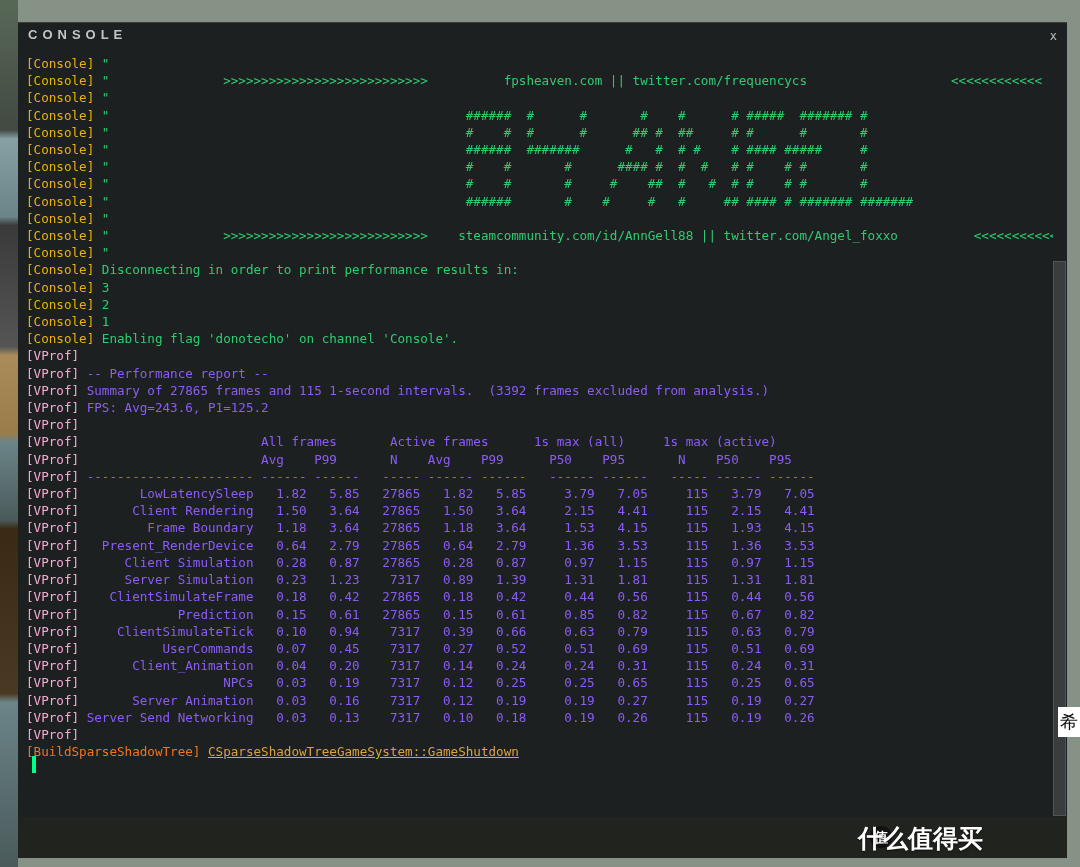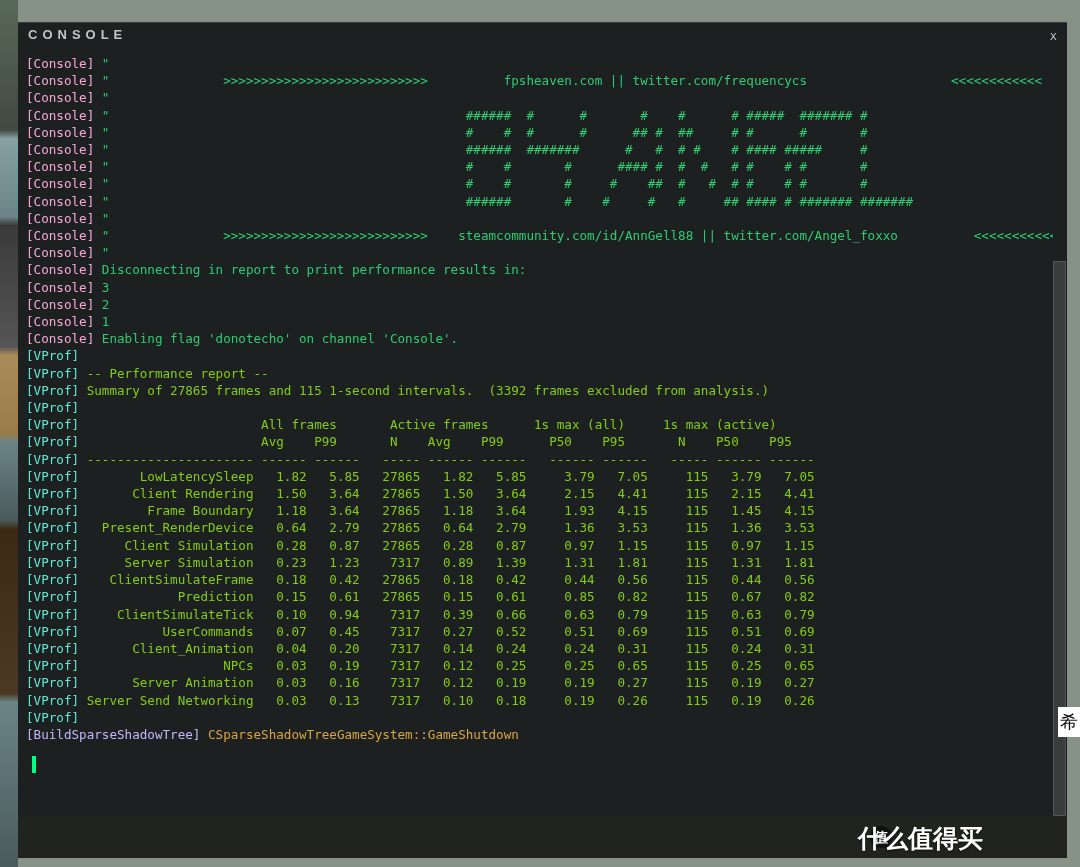--- a/index.html
+++ b/index.html
@@ -3,26 +3,26 @@
 <meta charset="utf-8">
 <style>
   html,body{margin:0;padding:0;width:1080px;height:867px;background:#879287;font-family:Consolas, "DejaVu Sans Mono", Menlo, monospace;overflow:hidden;}
   .bgstrip{position:absolute;left:0;width:18px;height:867px;background:linear-gradient(to bottom,#586857 0%,#424a42 15%,#86a0a4 16%,#6b8488 25%,#3a3a3a 26%,#555 40%,#aa8c5a 41%,#9a7c4a 50%,#6b8488 51%,#4a5a5a 60%,#3a2a13 61%,#4a3a23 80%,#6b8488 81%,#4a5a5a 100%);}
   .console{position:absolute;left:18px;top:22px;width:1049px;height:795px;background:#1d2021;border-top:1px solid #3a3d3e;box-sizing:border-box;}
   .titlebar{height:28px;padding:4px 10px 0 10px;color:#c4c6c6;letter-spacing:5px;font-family:"Segoe UI",Arial,sans-serif;font-weight:600;font-size:13px;}
   .closebtn{position:absolute;right:10px;top:6px;color:#c0c0c0;font-family:Consolas,monospace;font-size:12px;cursor:pointer;}
   .body{position:relative;height:calc(100% - 28px);padding:0 0 0 8px;box-sizing:border-box;}
   .scroll{height:100%;overflow:hidden;}
   .ln{white-space:pre;font-size:12.6px;line-height:17.2px;letter-spacing:0px;}
-  .pc{color:#f9a8d4;}    
+  .pc{color:#eab308;}    
   .tc{color:#2ecc71;}    
-  .pv{color:#5eead4;}    
-  .tv{color:#84cc16;}    
-  .pb{color:#c4b5fd;}    
-  .tb{color:#d9a441;}
+  .pv{color:#f9a8d4;}    
+  .tv{color:#8b5cf6;}    
+  .pb{color:#f97316;}    
+  .tb{color:#d9a441;text-decoration:underline;}
   .scrollbar{position:absolute;right:1px;top:28px;width:13px;height:764px;background:#1d2021;}
   .thumb{position:absolute;right:0;top:210px;width:13px;height:555px;background:#3a3d3e;border:1px solid #515555;box-sizing:border-box;}
   .scrollbt{position:absolute;right:1px;top:28px;width:13px;height:12px;background:#3a3d3e;border:1px solid #515555;box-sizing:border-box;}
   .ch{position:absolute;left:1058px;top:707px;width:22px;height:30px;background:#fff;font-size:18px;color:#111;text-align:center;line-height:30px;}
   .watermark{position:absolute;left:858px;top:822px;color:#fff;font-size:25px;font-weight:600;font-family:"Microsoft YaHei","PingFang SC",Arial,sans-serif;text-shadow:0 1px 2px rgba(0,0,0,0.6);}
   .wmcircle{position:absolute;left:870px;top:826px;width:22px;height:22px;border-radius:11px;background:#111;color:#fff;font-size:14px;font-weight:700;text-align:center;line-height:22px;font-family:"Microsoft YaHei",Arial,sans-serif;}
   .greenbar{position:absolute;left:14px;top:733px;width:4px;height:17px;background:#00ff88;}
   .bottomstrip{position:absolute;left:18px;top:817px;width:1049px;height:41px;background:#20231e;}
   .ttip{position:absolute;left:26px;top:884px;font-size:11px;color:#333;font-family:Arial,sans-serif;}
 </style>
@@ -44,35 +44,36 @@
         <div class="ln"><span class="pc">[Console] </span><span class="tc">"                                                                                                                                                     "</span></div>
         <div class="ln"><span class="pc">[Console] </span><span class="tc">"                                               ######  #      #       #    #      # #####  ####### #                                                "</span></div>
         <div class="ln"><span class="pc">[Console] </span><span class="tc">"                                               #    #  #      #      ## #  ##     # #      #       #                                                "</span></div>
         <div class="ln"><span class="pc">[Console] </span><span class="tc">"                                               ######  #######      #   #  # #    # #### #####     #                                                "</span></div>
         <div class="ln"><span class="pc">[Console] </span><span class="tc">"                                               #    #       #      #### #  #  #   # #    # #       #                                                "</span></div>
         <div class="ln"><span class="pc">[Console] </span><span class="tc">"                                               #    #       #     #    ##  #   #  # #    # #       #                                                "</span></div>
         <div class="ln"><span class="pc">[Console] </span><span class="tc">"                                               ######       #    #     #   #     ## #### # ####### #######                                          "</span></div>
         <div class="ln"><span class="pc">[Console] </span><span class="tc">"                                                                                                                                                     "</span></div>
         <div class="ln"><span class="pc">[Console] </span><span class="tc">"               &gt;&gt;&gt;&gt;&gt;&gt;&gt;&gt;&gt;&gt;&gt;&gt;&gt;&gt;&gt;&gt;&gt;&gt;&gt;&gt;&gt;&gt;&gt;&gt;&gt;&gt;&gt;    steamcommunity.com/id/AnnGell88 || twitter.com/Angel_foxxo          &lt;&lt;&lt;&lt;&lt;&lt;&lt;&lt;&lt;&lt;&lt;&lt;</span></div>
         <div class="ln"><span class="pc">[Console] </span><span class="tc">"                                                                                                                                                     "</span></div>
-        <div class="ln"><span class="pc">[Console] </span><span class="tc">Disconnecting in report to print performance results in:</span></div>
+        <div class="ln"><span class="pc">[Console] </span><span class="tc">Disconnecting in order to print performance results in:</span></div>
         <div class="ln"><span class="pc">[Console] </span><span class="tc">3</span></div>
         <div class="ln"><span class="pc">[Console] </span><span class="tc">2</span></div>
         <div class="ln"><span class="pc">[Console] </span><span class="tc">1</span></div>
         <div class="ln"><span class="pc">[Console] </span><span class="tc">Enabling flag 'donotecho' on channel 'Console'.</span></div>
         <div class="ln"><span class="pv">[VProf] </span><span class="tv"></span></div>
         <div class="ln"><span class="pv">[VProf] </span><span class="tv">-- Performance report --</span></div>
         <div class="ln"><span class="pv">[VProf] </span><span class="tv">Summary of 27865 frames and 115 1-second intervals.  (3392 frames excluded from analysis.)</span></div>
+        <div class="ln"><span class="pv">[VProf] </span><span class="tv">FPS: Avg=243.6, P1=125.2</span></div>
         <div class="ln"><span class="pv">[VProf] </span><span class="tv"></span></div>
         <div class="ln"><span class="pv">[VProf] </span><span class="tv">                       All frames       Active frames      1s max (all)     1s max (active)</span></div>
         <div class="ln"><span class="pv">[VProf] </span><span class="tv">                       Avg    P99       N    Avg    P99      P50    P95       N    P50    P95</span></div>
         <div class="ln"><span class="pv">[VProf] </span><span class="tv">---------------------- ------ ------   ----- ------ ------   ------ ------   ----- ------ ------</span></div>
         <div class="ln"><span class="pv">[VProf] </span><span class="tv">       LowLatencySleep   1.82   5.85   27865   1.82   5.85     3.79   7.05     115   3.79   7.05</span></div>
         <div class="ln"><span class="pv">[VProf] </span><span class="tv">      Client Rendering   1.50   3.64   27865   1.50   3.64     2.15   4.41     115   2.15   4.41</span></div>
-        <div class="ln"><span class="pv">[VProf] </span><span class="tv">        Frame Boundary   1.18   3.64   27865   1.18   3.64     1.93   4.15     115   1.45   4.15</span></div>
+        <div class="ln"><span class="pv">[VProf] </span><span class="tv">        Frame Boundary   1.18   3.64   27865   1.18   3.64     1.53   4.15     115   1.93   4.15</span></div>
         <div class="ln"><span class="pv">[VProf] </span><span class="tv">  Present_RenderDevice   0.64   2.79   27865   0.64   2.79     1.36   3.53     115   1.36   3.53</span></div>
         <div class="ln"><span class="pv">[VProf] </span><span class="tv">     Client Simulation   0.28   0.87   27865   0.28   0.87     0.97   1.15     115   0.97   1.15</span></div>
         <div class="ln"><span class="pv">[VProf] </span><span class="tv">     Server Simulation   0.23   1.23    7317   0.89   1.39     1.31   1.81     115   1.31   1.81</span></div>
         <div class="ln"><span class="pv">[VProf] </span><span class="tv">   ClientSimulateFrame   0.18   0.42   27865   0.18   0.42     0.44   0.56     115   0.44   0.56</span></div>
         <div class="ln"><span class="pv">[VProf] </span><span class="tv">            Prediction   0.15   0.61   27865   0.15   0.61     0.85   0.82     115   0.67   0.82</span></div>
         <div class="ln"><span class="pv">[VProf] </span><span class="tv">    ClientSimulateTick   0.10   0.94    7317   0.39   0.66     0.63   0.79     115   0.63   0.79</span></div>
         <div class="ln"><span class="pv">[VProf] </span><span class="tv">          UserCommands   0.07   0.45    7317   0.27   0.52     0.51   0.69     115   0.51   0.69</span></div>
         <div class="ln"><span class="pv">[VProf] </span><span class="tv">      Client_Animation   0.04   0.20    7317   0.14   0.24     0.24   0.31     115   0.24   0.31</span></div>
         <div class="ln"><span class="pv">[VProf] </span><span class="tv">                  NPCs   0.03   0.19    7317   0.12   0.25     0.25   0.65     115   0.25   0.65</span></div>
         <div class="ln"><span class="pv">[VProf] </span><span class="tv">      Server Animation   0.03   0.16    7317   0.12   0.19     0.19   0.27     115   0.19   0.27</span></div>

